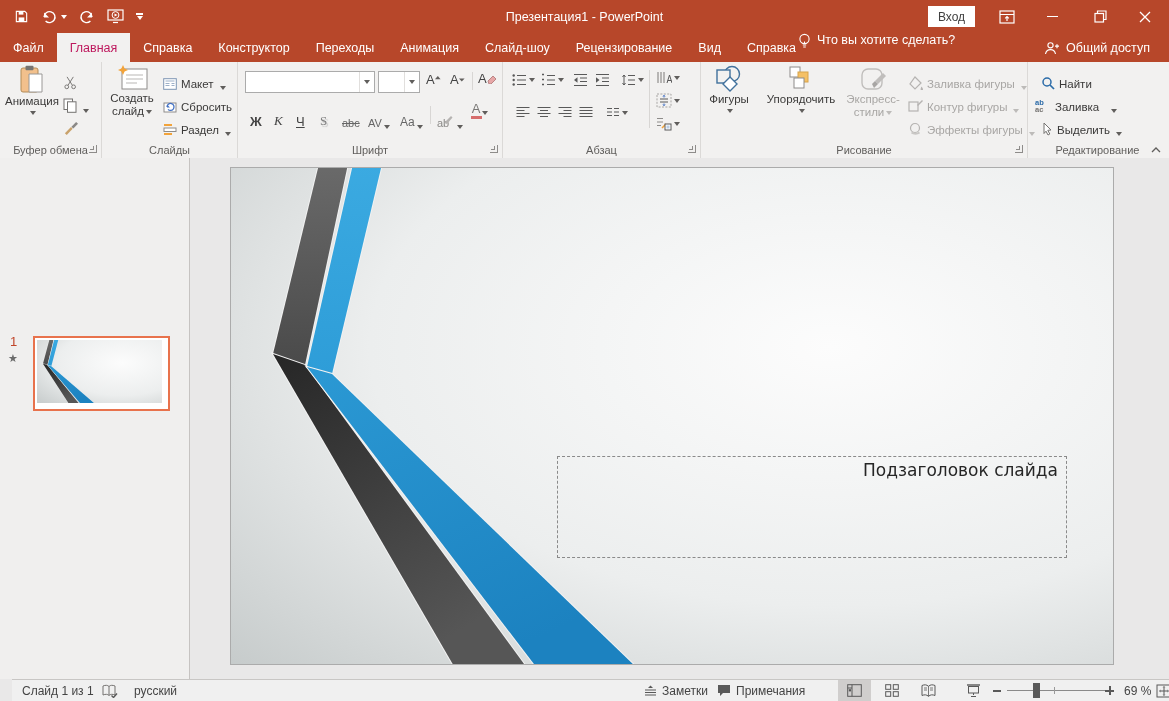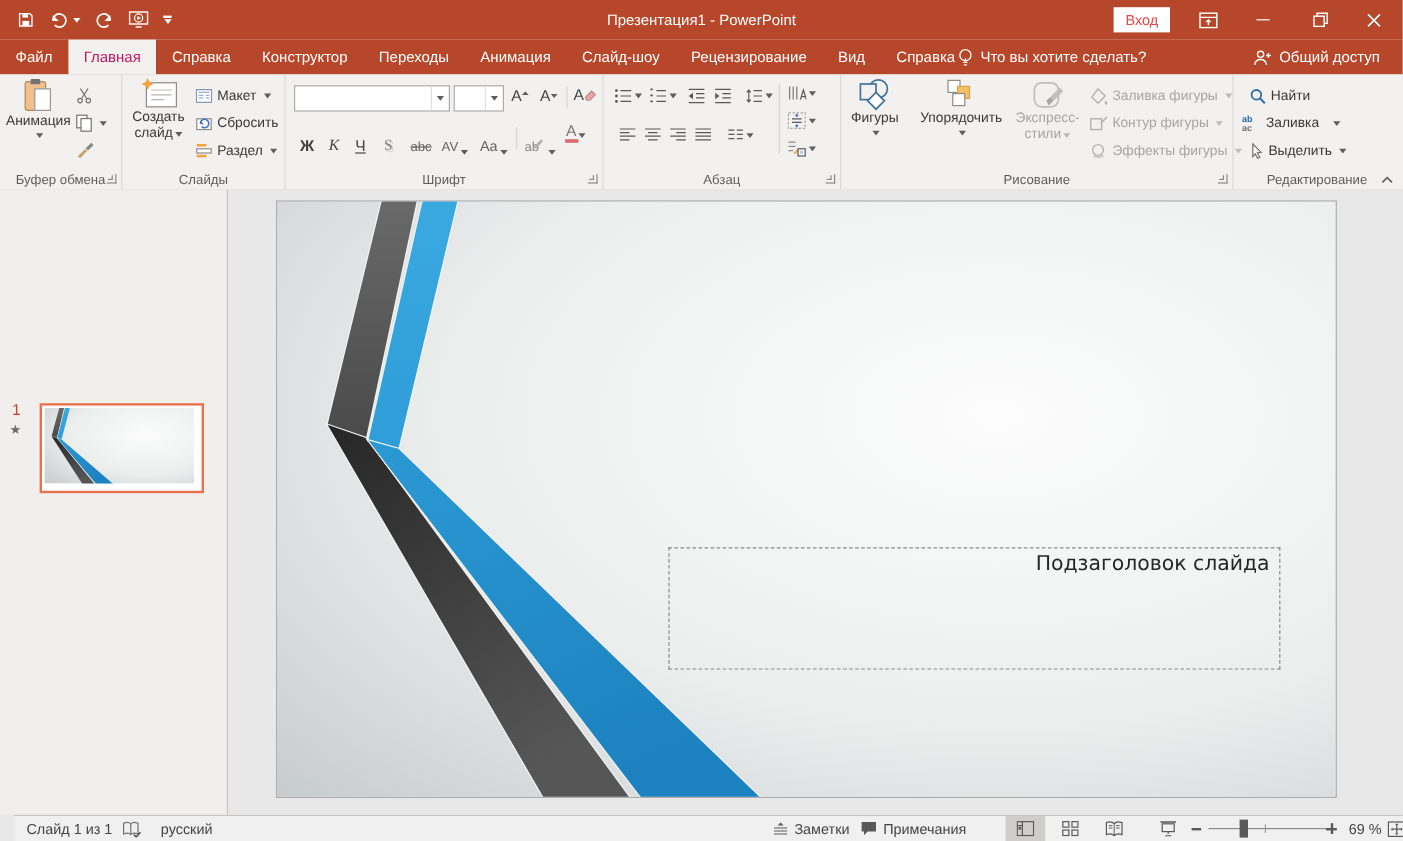--- a/index.html
+++ b/index.html
@@ -6,40 +6,40 @@
   body{width:1169px;height:701px;position:relative;overflow:hidden;
        font-family:"Liberation Sans",sans-serif;background:#E9E8E8;
        -webkit-font-smoothing:antialiased}
 
   
   #titlebar{position:absolute;left:0;top:0;width:1169px;height:33px;background:#B7472A;color:#fff}
   .qat{position:absolute;left:14px;top:0;height:33px;display:flex;align-items:center;gap:12px}
   .qbtn{display:flex;align-items:center;gap:2px;cursor:default}
   .tb-title{position:absolute;left:0;right:0;top:0;height:33px;display:flex;align-items:center;justify-content:center;
             font-size:12.5px;color:#fff;pointer-events:none}
-  .signin{position:absolute;left:928px;top:6px;width:47px;height:21px;background:#fff;color:#ef4444;
+  .signin{position:absolute;left:928px;top:6px;width:47px;height:21px;background:#fff;color:#404040;
           font-size:12px;display:flex;align-items:center;justify-content:center}
   .winbtn{position:absolute;top:0;height:33px;width:34px;display:flex;align-items:center;justify-content:center}
 
   
   #tabrow{position:absolute;left:0;top:33px;width:1169px;height:29px;background:#B7472A;display:flex;align-items:stretch}
   .tab{color:#fff;font-size:12.5px;display:flex;align-items:center;padding:0 13px;white-space:nowrap}
   .tab.active{background:#F2F1F0;color:#be185d}
-  .tellme{position:absolute;left:798px;top:0;height:29px;display:flex;align-items:center;gap:6px;color:#fff;font-size:12.5px}
+  .tellme{position:absolute;left:798px;top:0;height:29px;display:flex;gap:6px;color:#fff;font-size:12.5px}
   .share{position:absolute;left:1044px;top:0;height:29px;display:flex;align-items:center;gap:6px;color:#fff;font-size:12.5px}
 
   
   #ribbon{position:absolute;left:0;top:62px;width:1169px;height:96px;background:#F2F1F0;border-bottom:1px solid #D2D0CE;display:flex}
   .rgroup{position:relative;height:96px;border-right:1px solid #DBD9D7;flex:none}
   .glabel{position:absolute;bottom:2px;left:0;right:0;text-align:center;font-size:11px;color:#605E5C;white-space:nowrap}
   .dlg{position:absolute;right:4px;bottom:5px;width:7px;height:7px;border-right:1px solid #8E8C8A;border-bottom:1px solid #8E8C8A}
   .dlg::after{content:"";position:absolute;right:2px;bottom:2px;width:3px;height:3px;border-right:1px solid #8E8C8A;border-bottom:1px solid #8E8C8A}
   .bigbtn{position:absolute;top:3px;display:flex;flex-direction:column;align-items:center;
           font-size:11.5px;color:#3B3A39;line-height:13px;text-align:center}
-  .mrow{position:absolute;display:flex;align-items:center;gap:4px;height:21px;font-size:11.5px;color:#3B3A39;padding:0 3px;white-space:nowrap}
+  .mrow{position:absolute;display:flex;align-items:flex-end;gap:4px;height:21px;font-size:11.5px;color:#3B3A39;padding:0 3px;white-space:nowrap}
   .cv{display:inline-block;width:0;height:0;border-left:3px solid transparent;border-right:3px solid transparent;
       border-top:4px solid #605E5C;margin-left:2px;flex:none}
   .cv.w{border-top-color:#fff}
   .cv.d{border-top-color:#BDBBB9}
   .dis{color:#A8A6A4}
   .combo{position:absolute;top:9px;height:20px;background:#fff;border:1px solid #ABABAB;display:flex;align-items:center}
   .combo .carea{margin-left:auto;width:14px;height:100%;display:flex;align-items:center;justify-content:center;border-left:1px solid #E1DFDD}
   .fbtn{position:absolute;top:41px;height:26px;display:flex;align-items:flex-end;padding-bottom:4px;font-size:13px;color:#444}
   .vsep{position:absolute;width:1px;background:#D8D6D4}
   .pbtn{position:absolute;display:flex;align-items:center}

